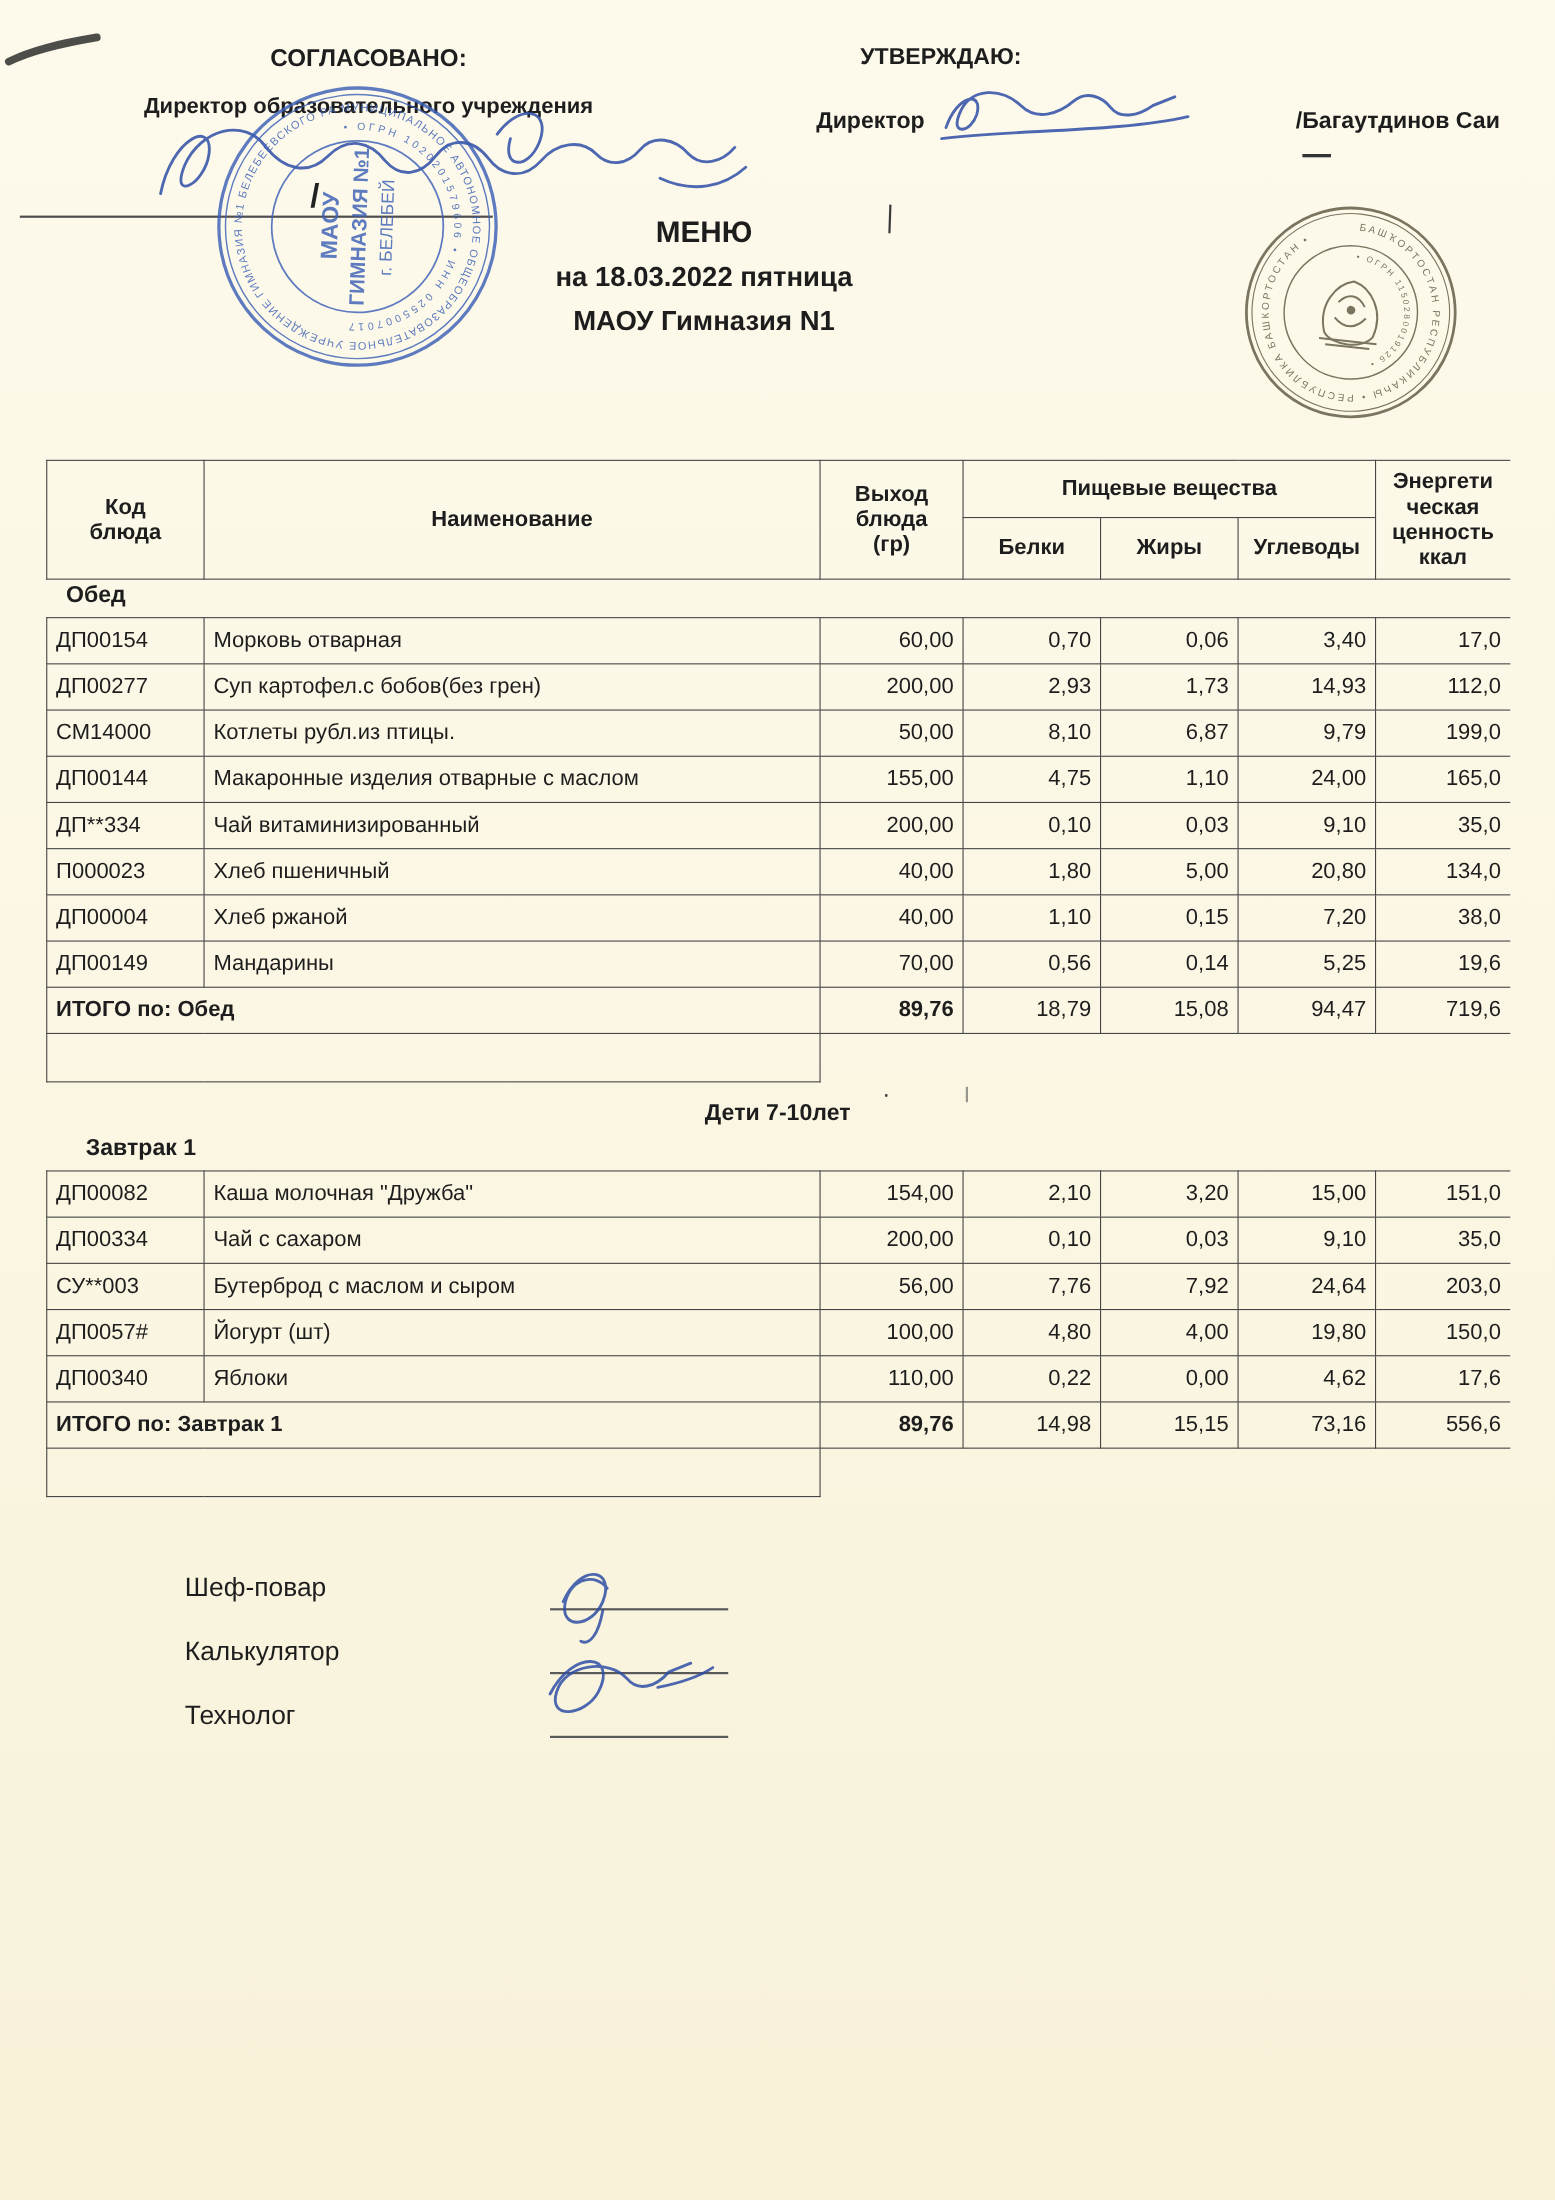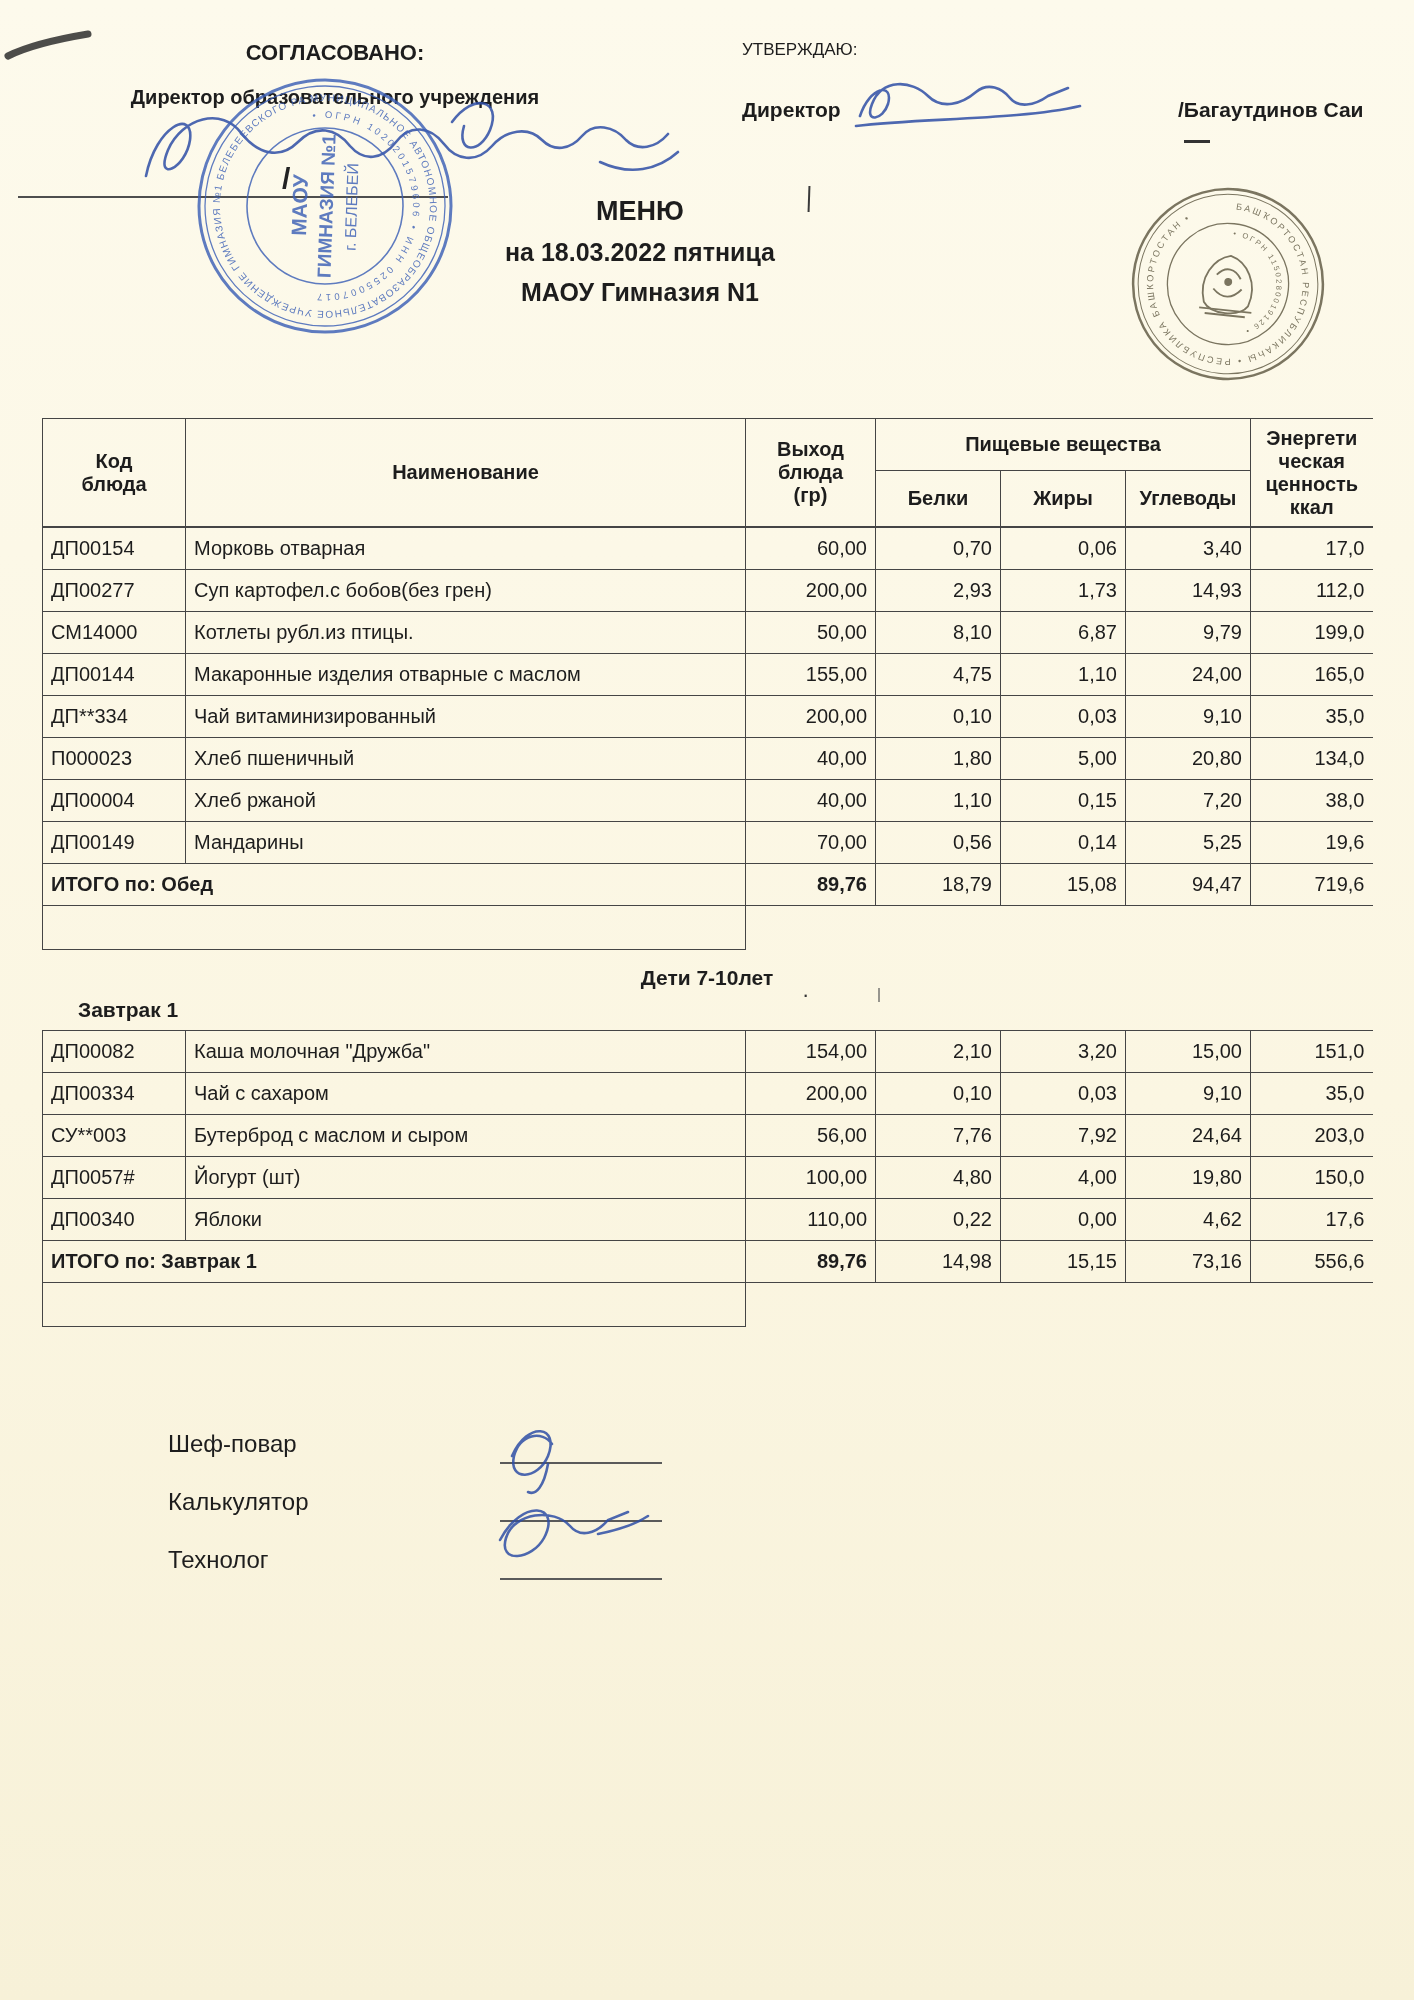--- a/index.html
+++ b/index.html
@@ -12,21 +12,21 @@
     position:relative; width:1414px; height:2000px; overflow:hidden;
     background:linear-gradient(180deg,#fdfaec 0%, #fbf6e2 55%, #f7f1d8 100%);
     color:#1d1d1d;
   }
   
   .agreed { position:absolute; left:95px; top:40px; width:480px; text-align:center; z-index:1; }
   .agreed-title { font-size:22px; font-weight:bold; }
   .agreed-sub { font-size:20px; font-weight:bold; margin-top:20px; }
   .sig-underline { position:absolute; left:18px; top:196px; width:430px; height:2px; background:#4e4e4e; }
   .slash-mark { position:absolute; left:282px; top:162px; font-size:30px; font-weight:bold; color:#222; }
-  .approve-title { position:absolute; left:742px; top:40px; font-size:17px; font-weight:normal; }
+  .approve-title { position:absolute; left:782px; top:40px; font-size:21px; font-weight:bold; }
   .approve-role { position:absolute; left:742px; top:98px; font-size:21px; font-weight:bold; }
   .approve-name { position:absolute; left:1178px; top:98px; font-size:21px; font-weight:bold; white-space:nowrap; }
   .name-dash { position:absolute; left:1184px; top:140px; width:26px; height:3px; background:#333; }
   .title-block { position:absolute; left:340px; top:196px; width:600px; text-align:center; }
   .title-l1 { font-size:27px; font-weight:bold; }
   .title-l2 { font-size:25px; font-weight:bold; margin-top:11px; }
   .title-l3 { font-size:25px; font-weight:bold; margin-top:11px; }
   .tick { position:absolute; left:808px; top:186px; width:2px; height:26px; background:#3a3a3a; transform:rotate(2deg); }
   .corner-mark { position:absolute; left:0; top:20px; z-index:1; }
   
@@ -177,20 +177,21 @@
 ккал</th>
       </tr>
       <tr class="h2">
         <th>Белки</th>
         <th>Жиры</th>
         <th>Углеводы</th>
       </tr>
     </tbody>
       </table>
 
+    <div class="meal-title">Обед</div>
 
     <table class="menu">
       <colgroup>
           <col style="width:143px">
           <col style="width:560px">
           <col style="width:130px">
           <col style="width:125px">
           <col style="width:125px">
           <col style="width:125px">
           <col style="width:122px">

